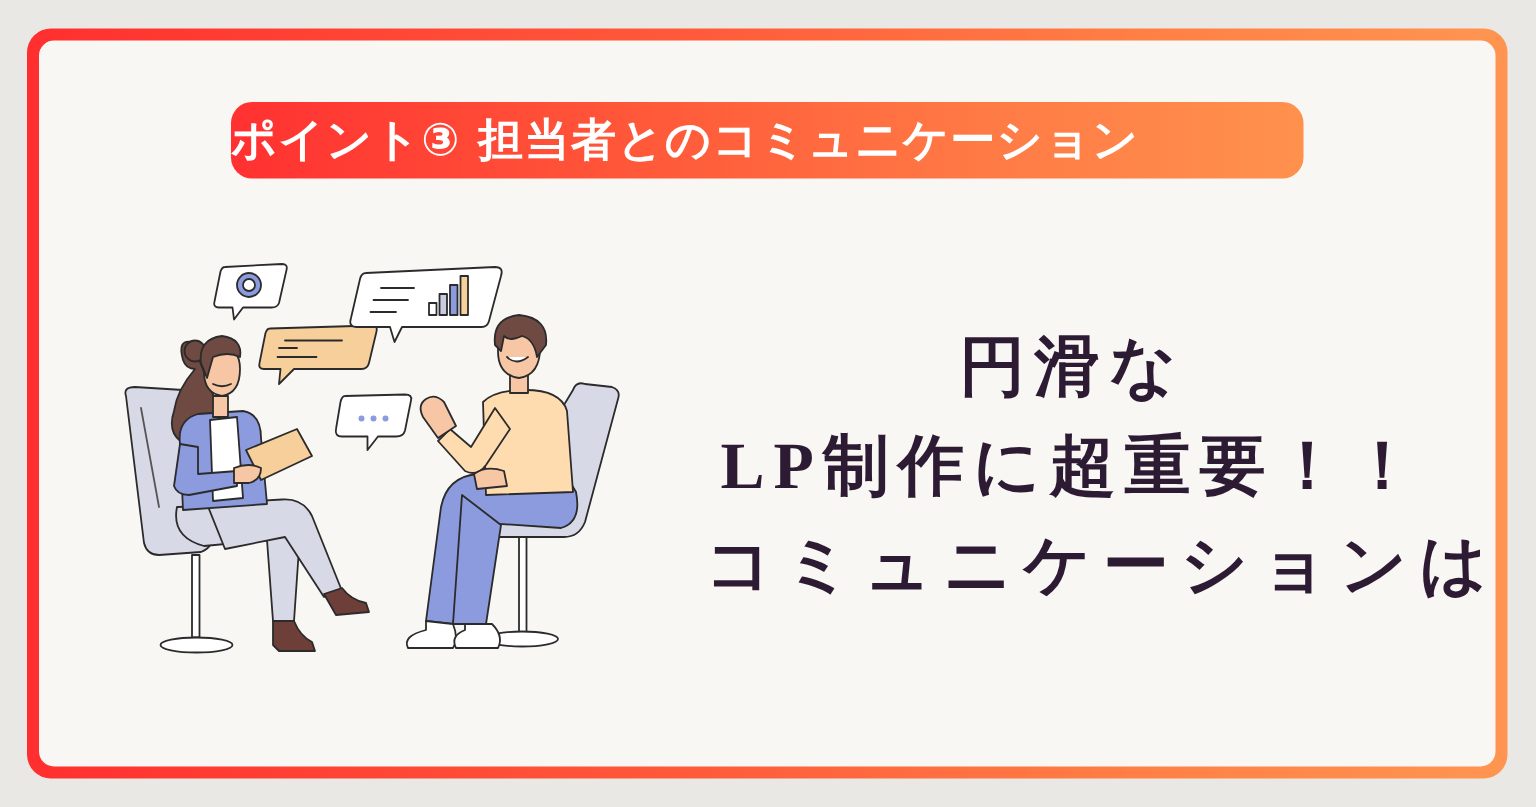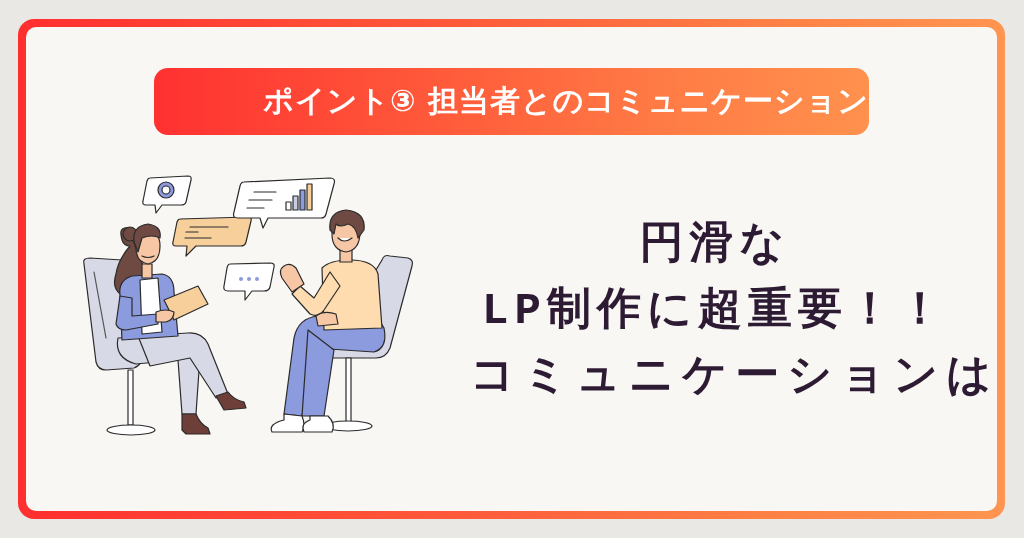--- a/index.html
+++ b/index.html
@@ -16,39 +16,39 @@
       background: linear-gradient(90deg, #ff2f2f 0%, #ff5a3a 45%, #ff7f45 75%, #ff9550 100%);
       box-sizing: border-box;
     }
     .frame-inner {
       position: absolute; left: 8px; top: 8px; right: 8px; bottom: 8px;
       background: #f9f7f4;
       border-radius: 10px;
     }
     .banner {
       position: absolute; left: 154px; top: 68px;
-      width: 715px; height: 67px;
+      width: 715px; height: 51px;
       border-radius: 14px;
       background: linear-gradient(90deg, #ff3131 0%, #ff5a3a 40%, #ff7a45 70%, #ff914d 100%);
-      display: flex; align-items: center; justify-content: flex-end;
+      display: flex; align-items: center; justify-content: flex-start;
     }
     .banner-text {
       color: #ffffff;
       font-family: "DejaVu Sans", sans-serif;
       font-weight: bold;
       font-size: 30px;
       letter-spacing: 1px;
       white-space: nowrap;
     }
     .headline {
       position: absolute; left: 470px; top: 212px;
       width: 490px;
       text-align: center;
       color: #2d1a33;
-      font-family: Liberation Mono, monospace;
+      font-family: Liberation Serif, serif;
       font-weight: bold;
     }
     .headline .line {
       display: block;
       font-size: 44px;
       line-height: 66px;
       letter-spacing: 6px;
       white-space: nowrap;
     }
     .headline .line.l2 { letter-spacing: 8px; }

